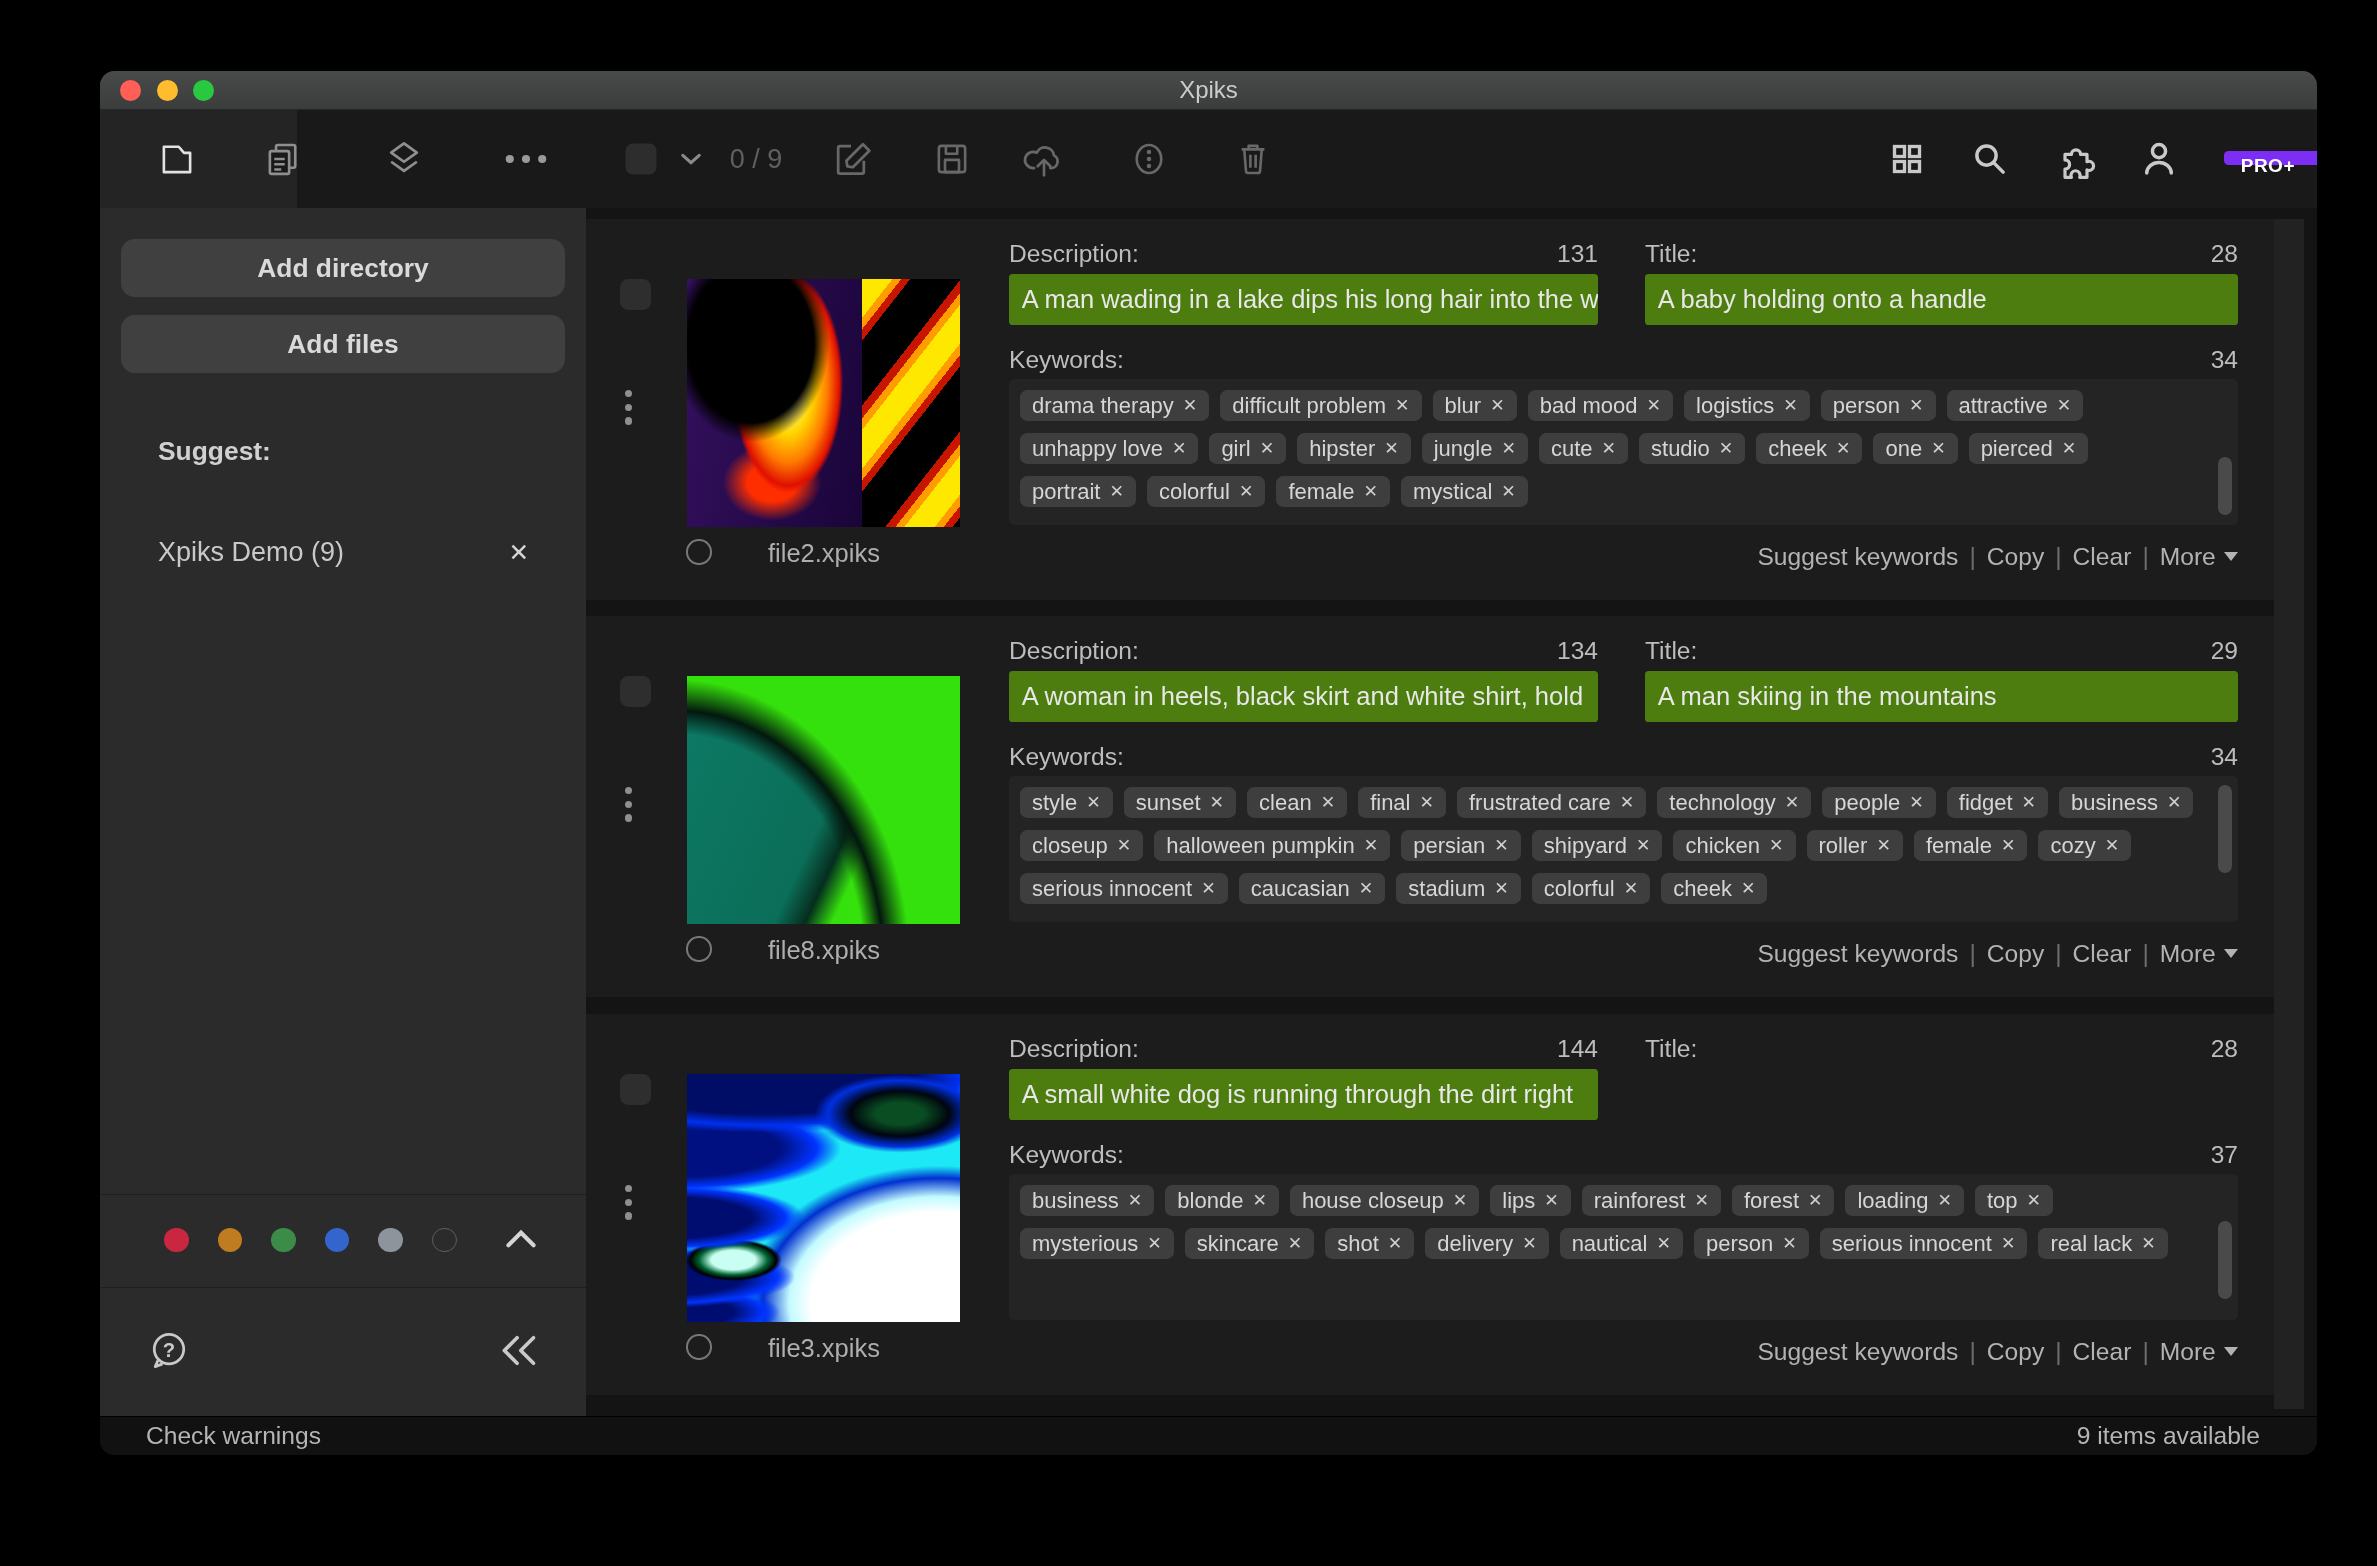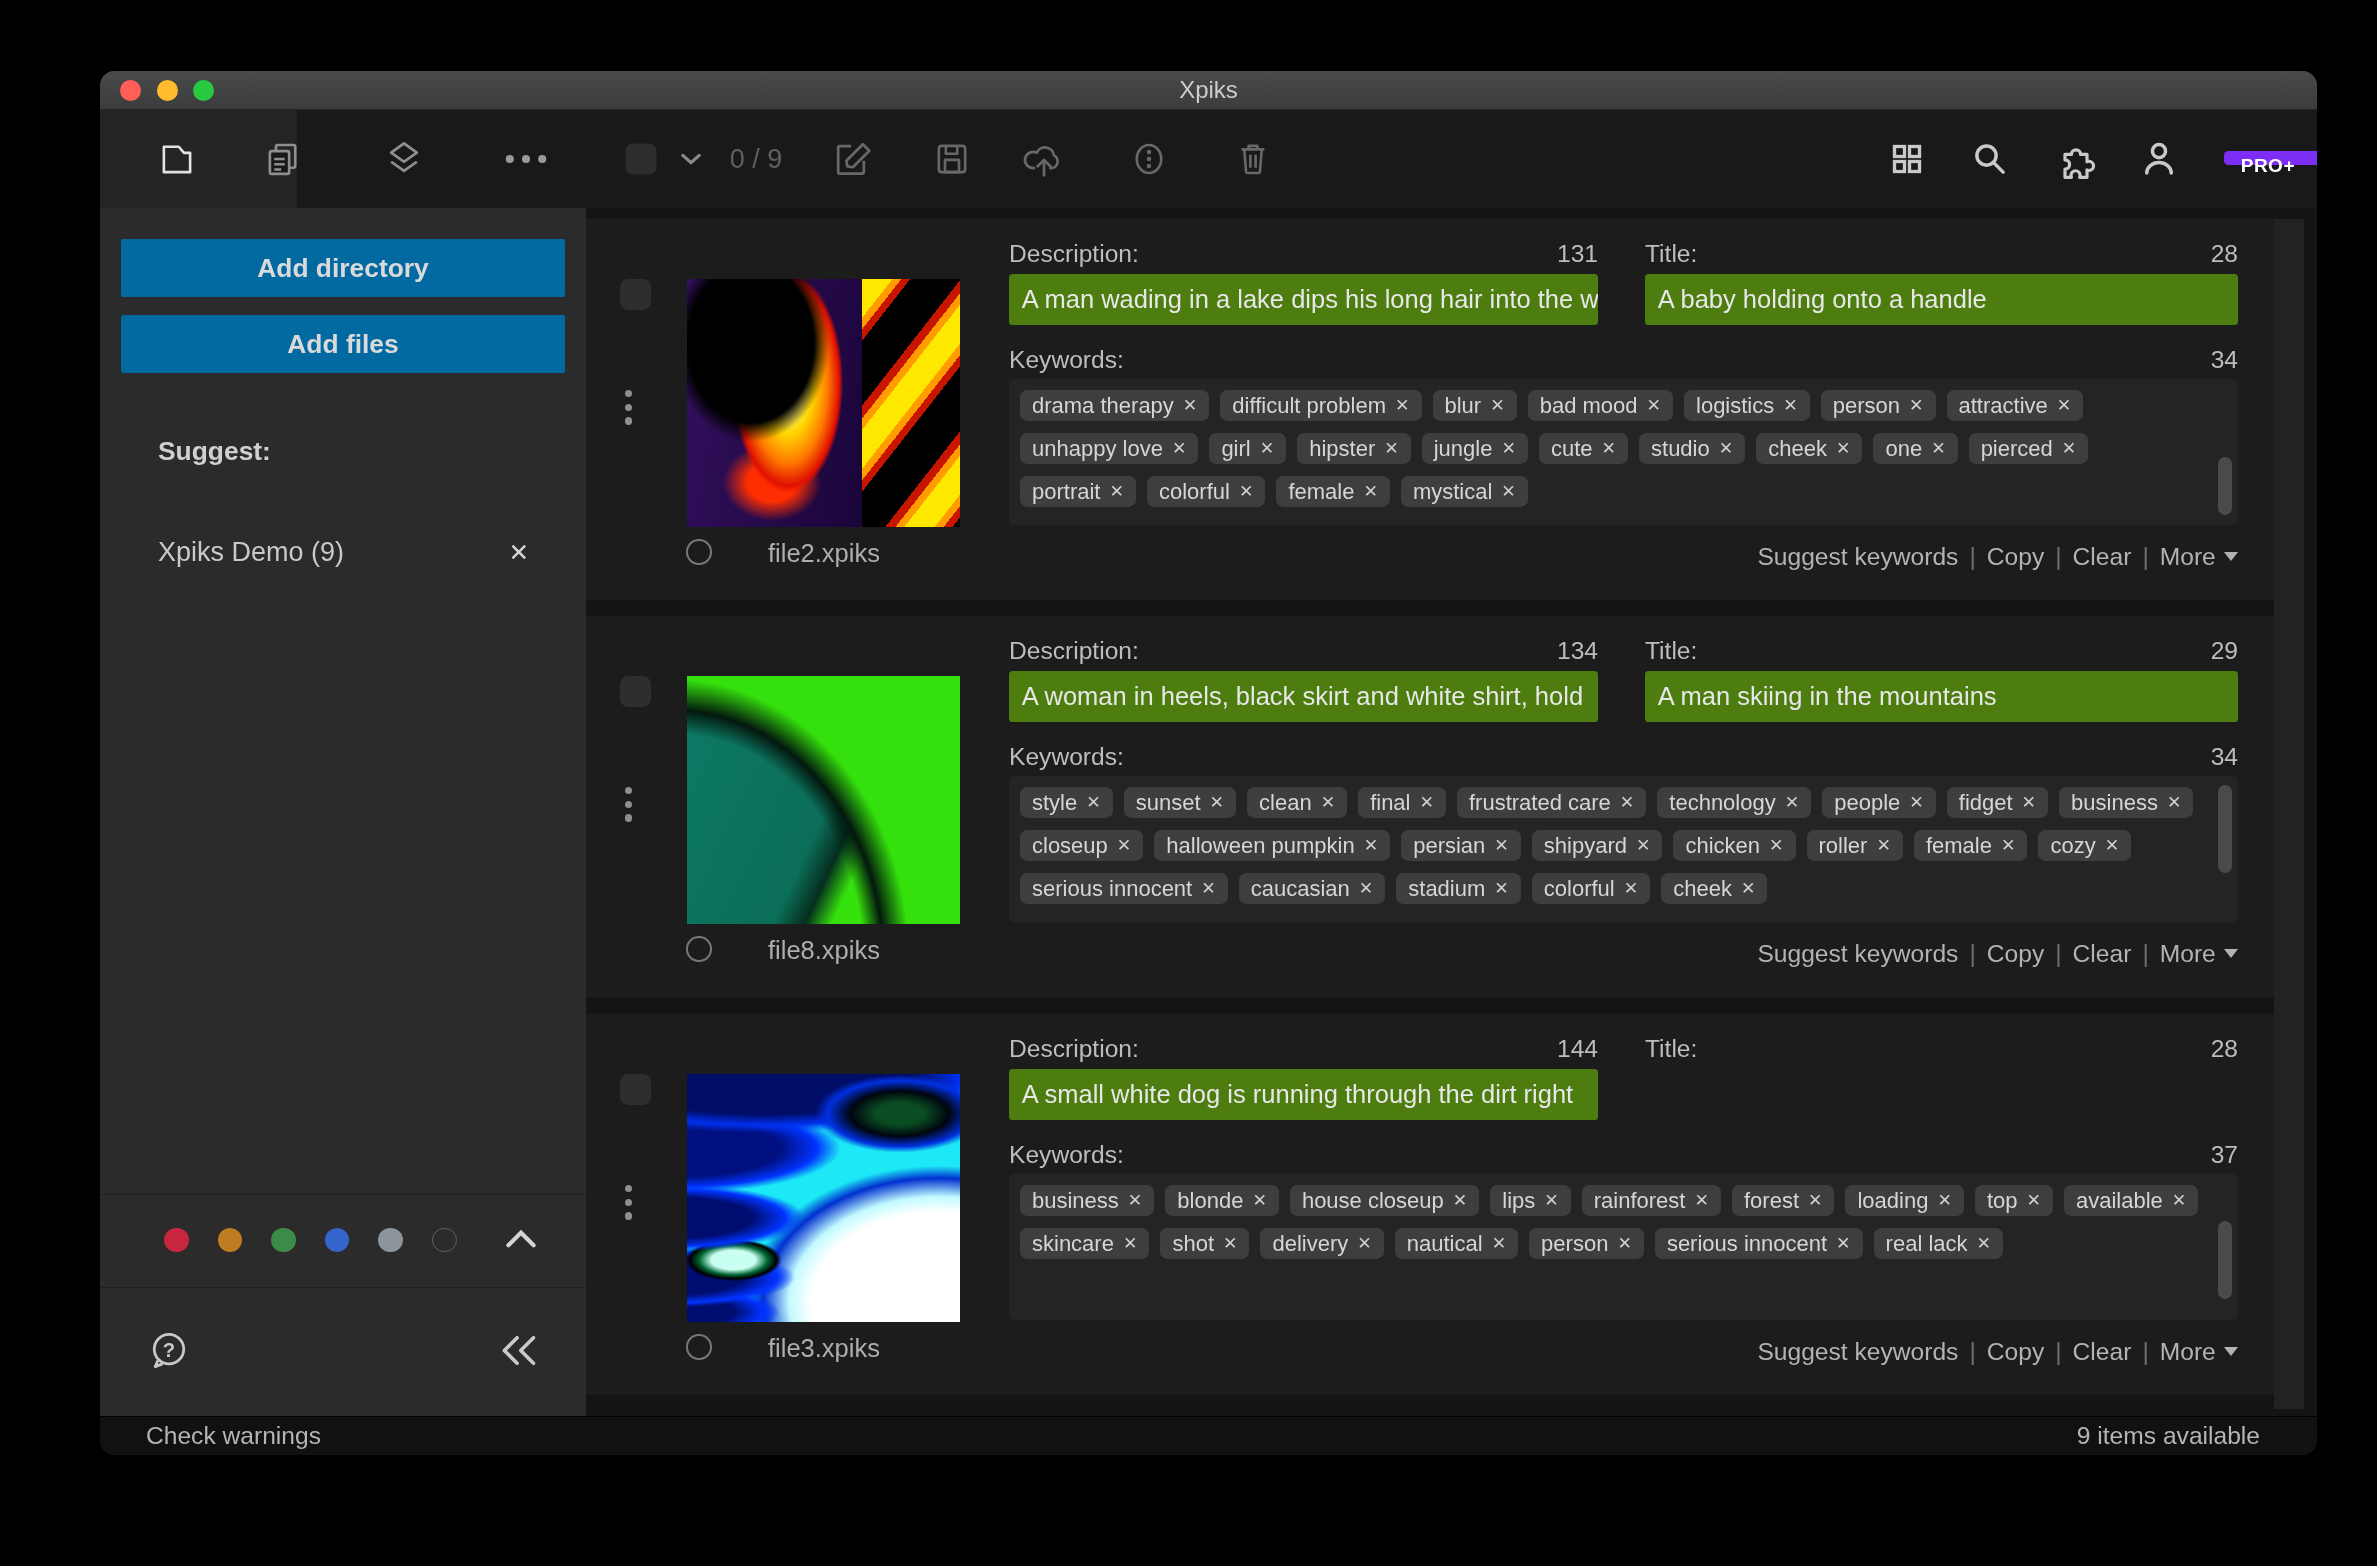--- a/index.html
+++ b/index.html
@@ -21,21 +21,21 @@
   .tb-count{color:#606060;font-size:27px;}
   .tb-check{width:31px;height:31px;border-radius:7.3px;background:#2d2d2d;}
   .probadge{position:absolute;right:0;top:41px;height:14px;line-height:30px;background:#7c2ef5;color:#ffffff;font-weight:bold;font-size:19px;padding:0 22px 0 16.4px;border-radius:4.6px 0 0 4.6px;letter-spacing:0.5px;}
 
   
   .content{position:absolute;top:137px;left:0;right:0;bottom:39px;display:flex;}
   .sidebar{width:486px;background:#2b2b2b;position:relative;flex:none;}
   .main{flex:1;background:#141414;position:relative;overflow:hidden;}
 
   
-  .sbtn{position:absolute;left:21px;width:444px;height:58px;background:#0369a1;border-radius:2px;color:#dadada;font-weight:bold;font-size:26.4px;display:flex;align-items:center;justify-content:center;cursor:default;}
+  .sbtn{position:absolute;left:21px;width:444px;height:58px;background:#404040;border-radius:14px;color:#dadada;font-weight:bold;font-size:26.4px;display:flex;align-items:center;justify-content:center;cursor:default;}
   .sbtn.b1{top:31px;}.sbtn.b2{top:107px;}
   .folders-label{position:absolute;left:58px;top:228px;font-weight:bold;font-size:26.4px;color:#d0d0d0;}
   .folder-item{position:absolute;left:0;top:324px;width:100%;height:40px;display:flex;align-items:center;box-sizing:border-box;padding:0 57px 0 58px;}
   .folder-item .fname{color:#c9c9c9;font-size:27px;flex:1;}
   .folder-item .fx{color:#d5d5d5;font-size:24.6px;}
   .sb-colors{position:absolute;left:0;right:0;top:986px;height:91px;border-top:1.8px solid #1f1f1f;display:flex;align-items:center;padding:0 0 0 64px;box-sizing:border-box;}
   .cdot{width:24.6px;height:24.6px;border-radius:50%;margin-right:29px;}
   .cdot.hollow{background:transparent;border:1.8px solid #5e5e5e;box-sizing:border-box;}
   .sb-colors .chev{margin-left:auto;margin-right:47px;}
   .sb-help{position:absolute;left:0;right:0;top:1079px;height:129px;border-top:1.8px solid #1f1f1f;display:flex;align-items:center;justify-content:space-between;padding:0 47px 0 46px;box-sizing:border-box;}
@@ -581,21 +581,21 @@
                 </span>
                 <span class="tag">
                   <span>loading</span>
                   <span class="tag-x">✕</span>
                 </span>
                 <span class="tag">
                   <span>top</span>
                   <span class="tag-x">✕</span>
                 </span>
                 <span class="tag">
-                  <span>available</span>
+                  <span>mysterious</span>
                   <span class="tag-x">✕</span>
                 </span>
                 <span class="tag">
                   <span>skincare</span>
                   <span class="tag-x">✕</span>
                 </span>
                 <span class="tag">
                   <span>shot</span>
                   <span class="tag-x">✕</span>
                 </span>

